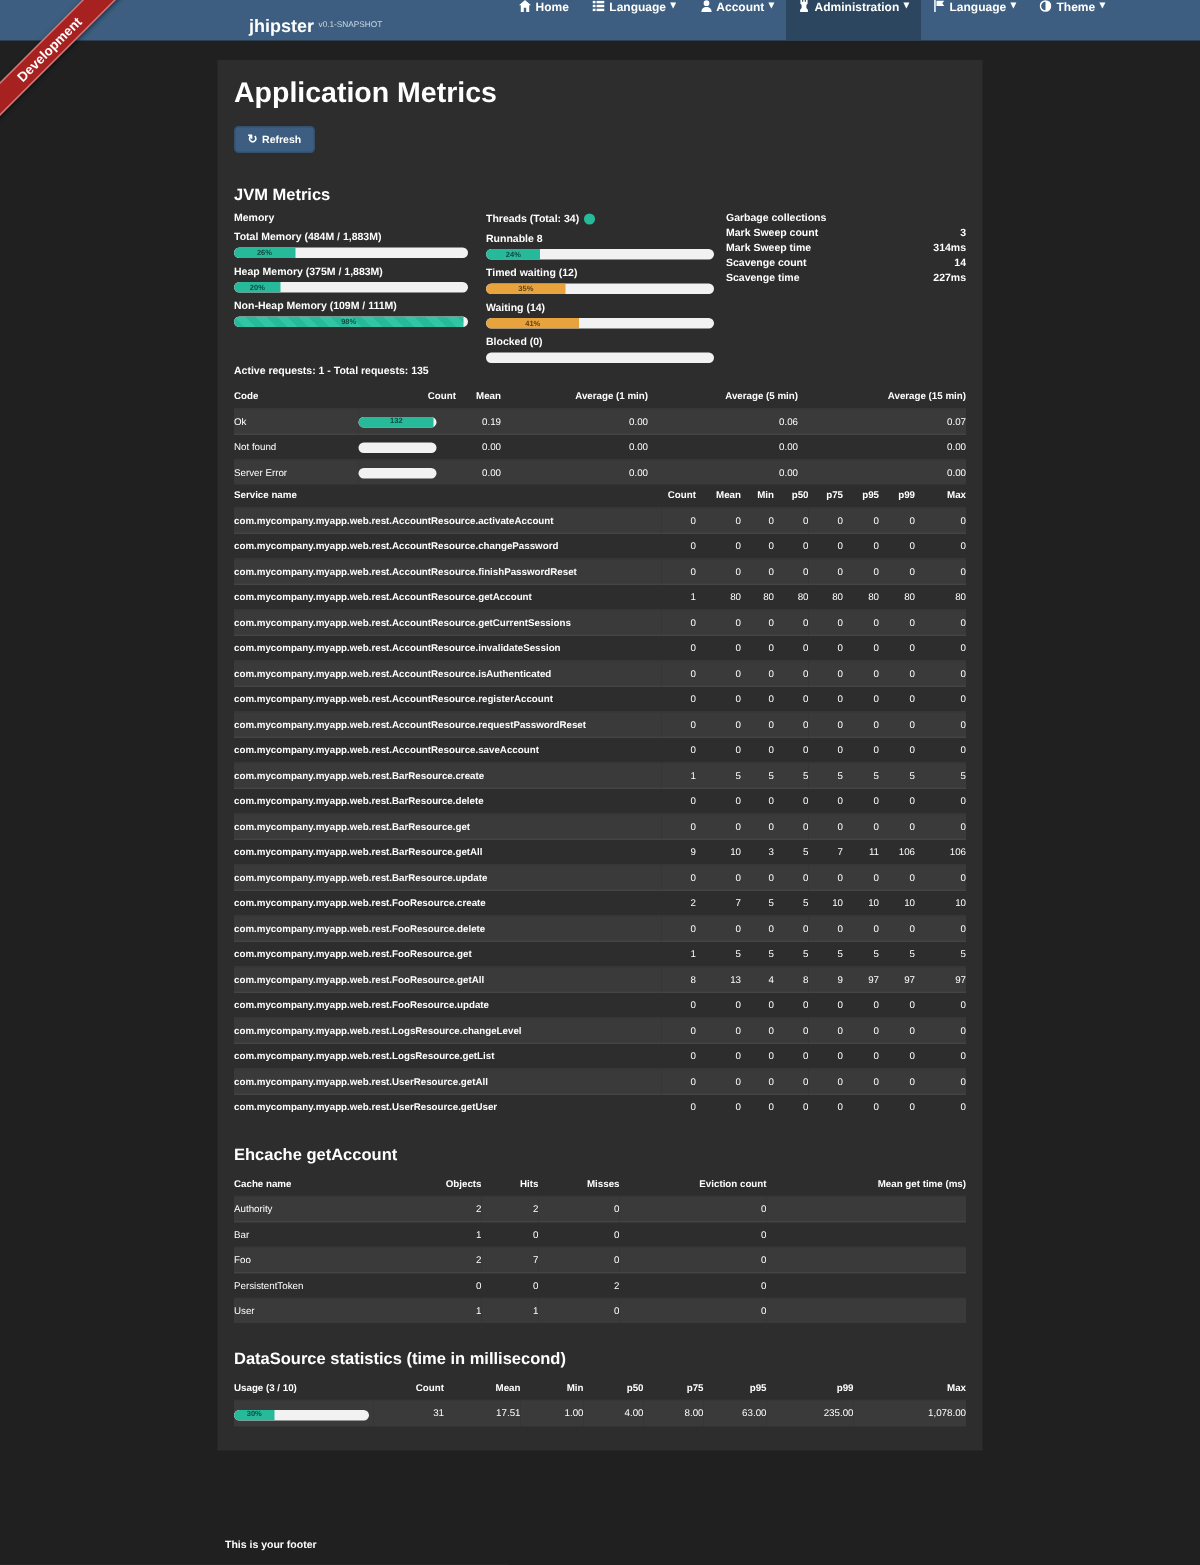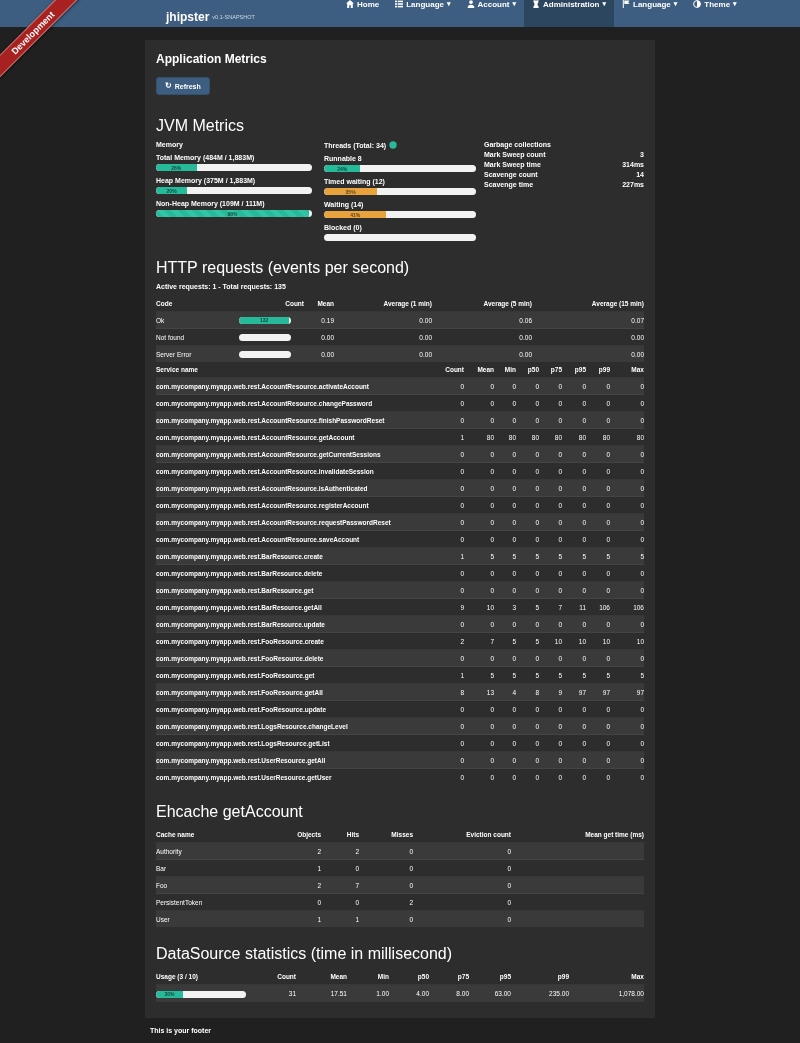--- a/index.html
+++ b/index.html
@@ -21,22 +21,22 @@
   .nav-item svg { display:block; }
   .caret { font-size:7px; line-height:1; }
   
   .ribbon { position:absolute; top:25px; left:-27px; width:120px; transform:rotate(-45deg);
             background:#a82121; color:#fff; font-size:9px; font-weight:bold; text-align:center;
             padding:2px 0; z-index:10; border-top:1px solid rgba(255,255,255,.4);
             border-bottom:1px solid rgba(255,255,255,.4); box-shadow:0 1px 3px rgba(0,0,0,.5); }
   
   .container { position:absolute; top:40px; left:145px; width:510px; background:#2d2d2d;
                padding:12px 11px 16px 11px; }
-  h2.page-title { margin:0 0 8px 0; font-size:12px; font-weight:bold; }
-  h3.section-title { margin:18px 0 6px 0; font-size:16px; font-weight:normal; }
+  h2.page-title { margin:0 0 8px 0; font-size:19px; font-weight:bold; }
+  h3.section-title { margin:18px 0 6px 0; font-size:11px; font-weight:bold; }
   .btn-refresh { display:inline-flex; align-items:center; gap:3px; background:#3d5e80; color:#fff;
                  border:1px solid #33506d; border-radius:3px; font-size:7px; font-weight:bold;
                  padding:4px 8px; cursor:pointer; font-family:inherit; margin:2px 0 4px 0; }
   .btn-refresh .ricon { font-size:8px; line-height:1; }
   
   .jvm-row { display:flex; margin-top:4px; }
   .jvm-col-mem { width:156px; margin-right:12px; }
   .jvm-col-thr { width:152px; margin-right:8px; }
   .jvm-col-gc  { width:160px; }
   .col-head { font-size:7px; font-weight:bold; margin-bottom:2px; display:flex; align-items:center; gap:3px; }
@@ -223,21 +223,20 @@
         <span>14</span>
       </div>
       <div class="gc-row">
         <span>Scavenge time</span>
         <span>227ms</span>
       </div>
     </div>
   </div>
 
   
-  <h3 class="section-title">HTTP requests (events per second)</h3>
   <div class="summary-line">Active requests: 1 - Total requests: 135</div>
   <table class="tbl http-tbl">
     <thead>
         <tr>
           <th>Code</th>
           <th>Count</th>
           <th>Mean</th>
           <th>Average (1 min)</th>
           <th>Average (5 min)</th>
           <th>Average (15 min)</th>

